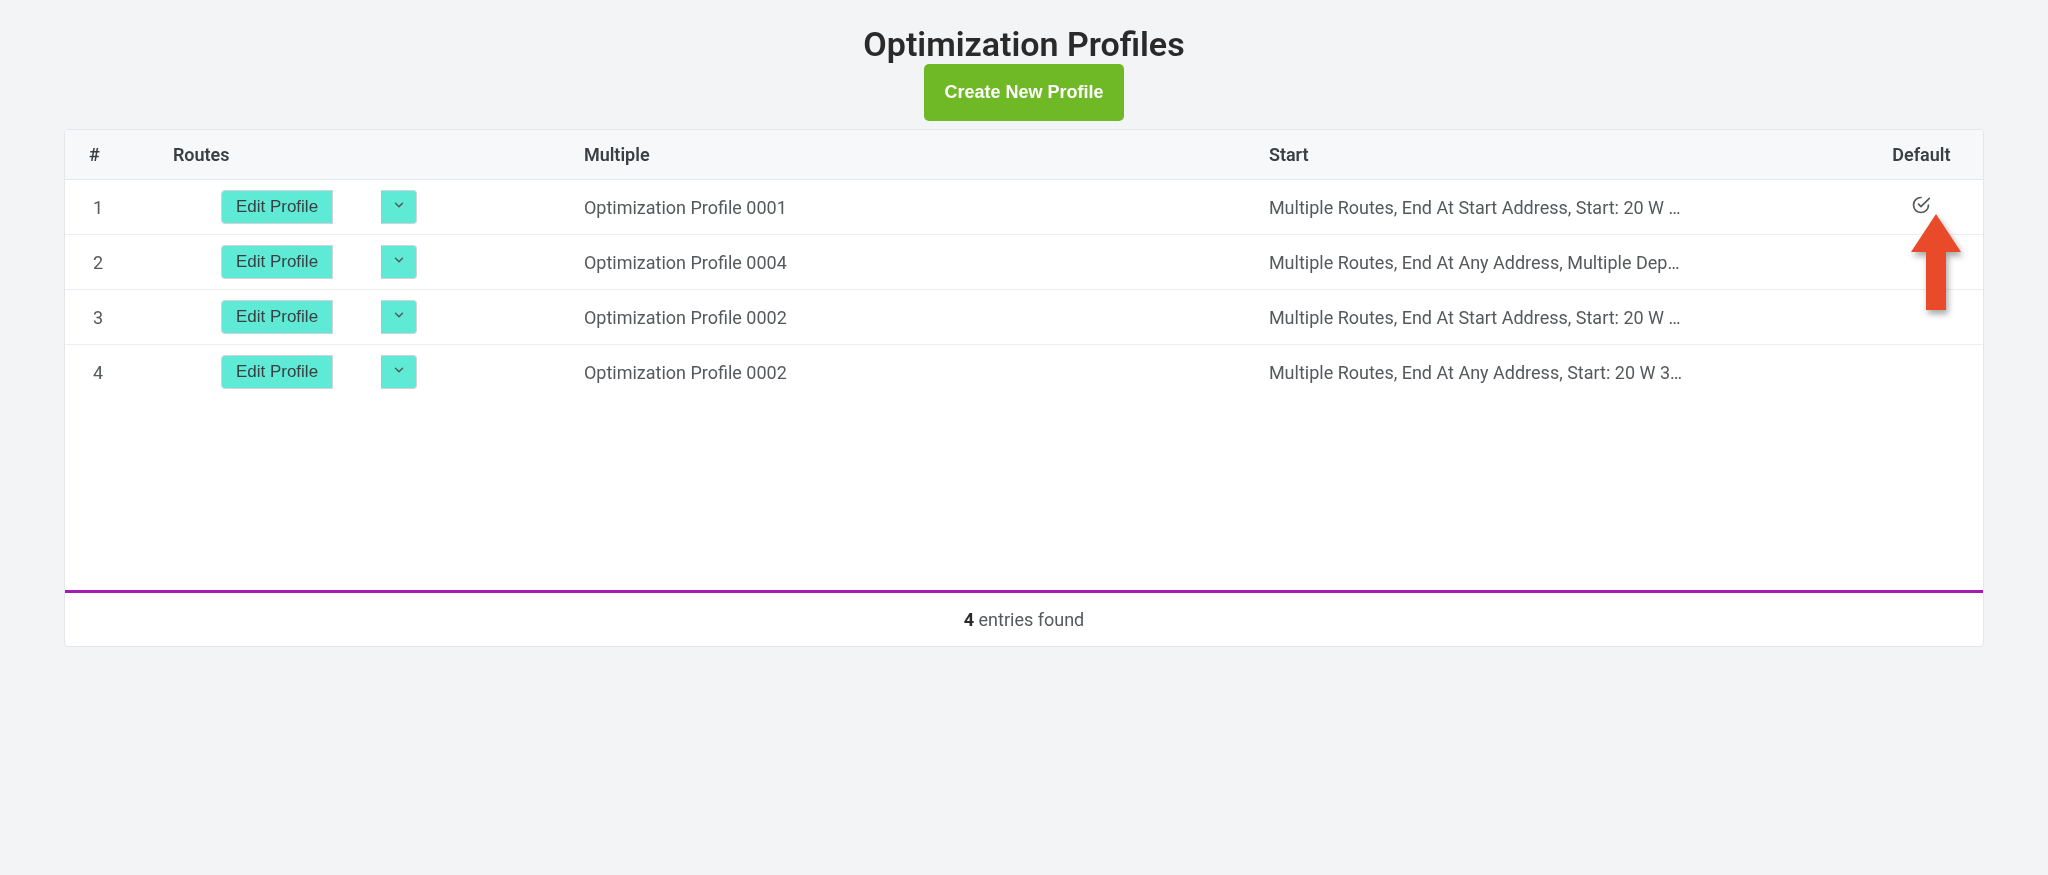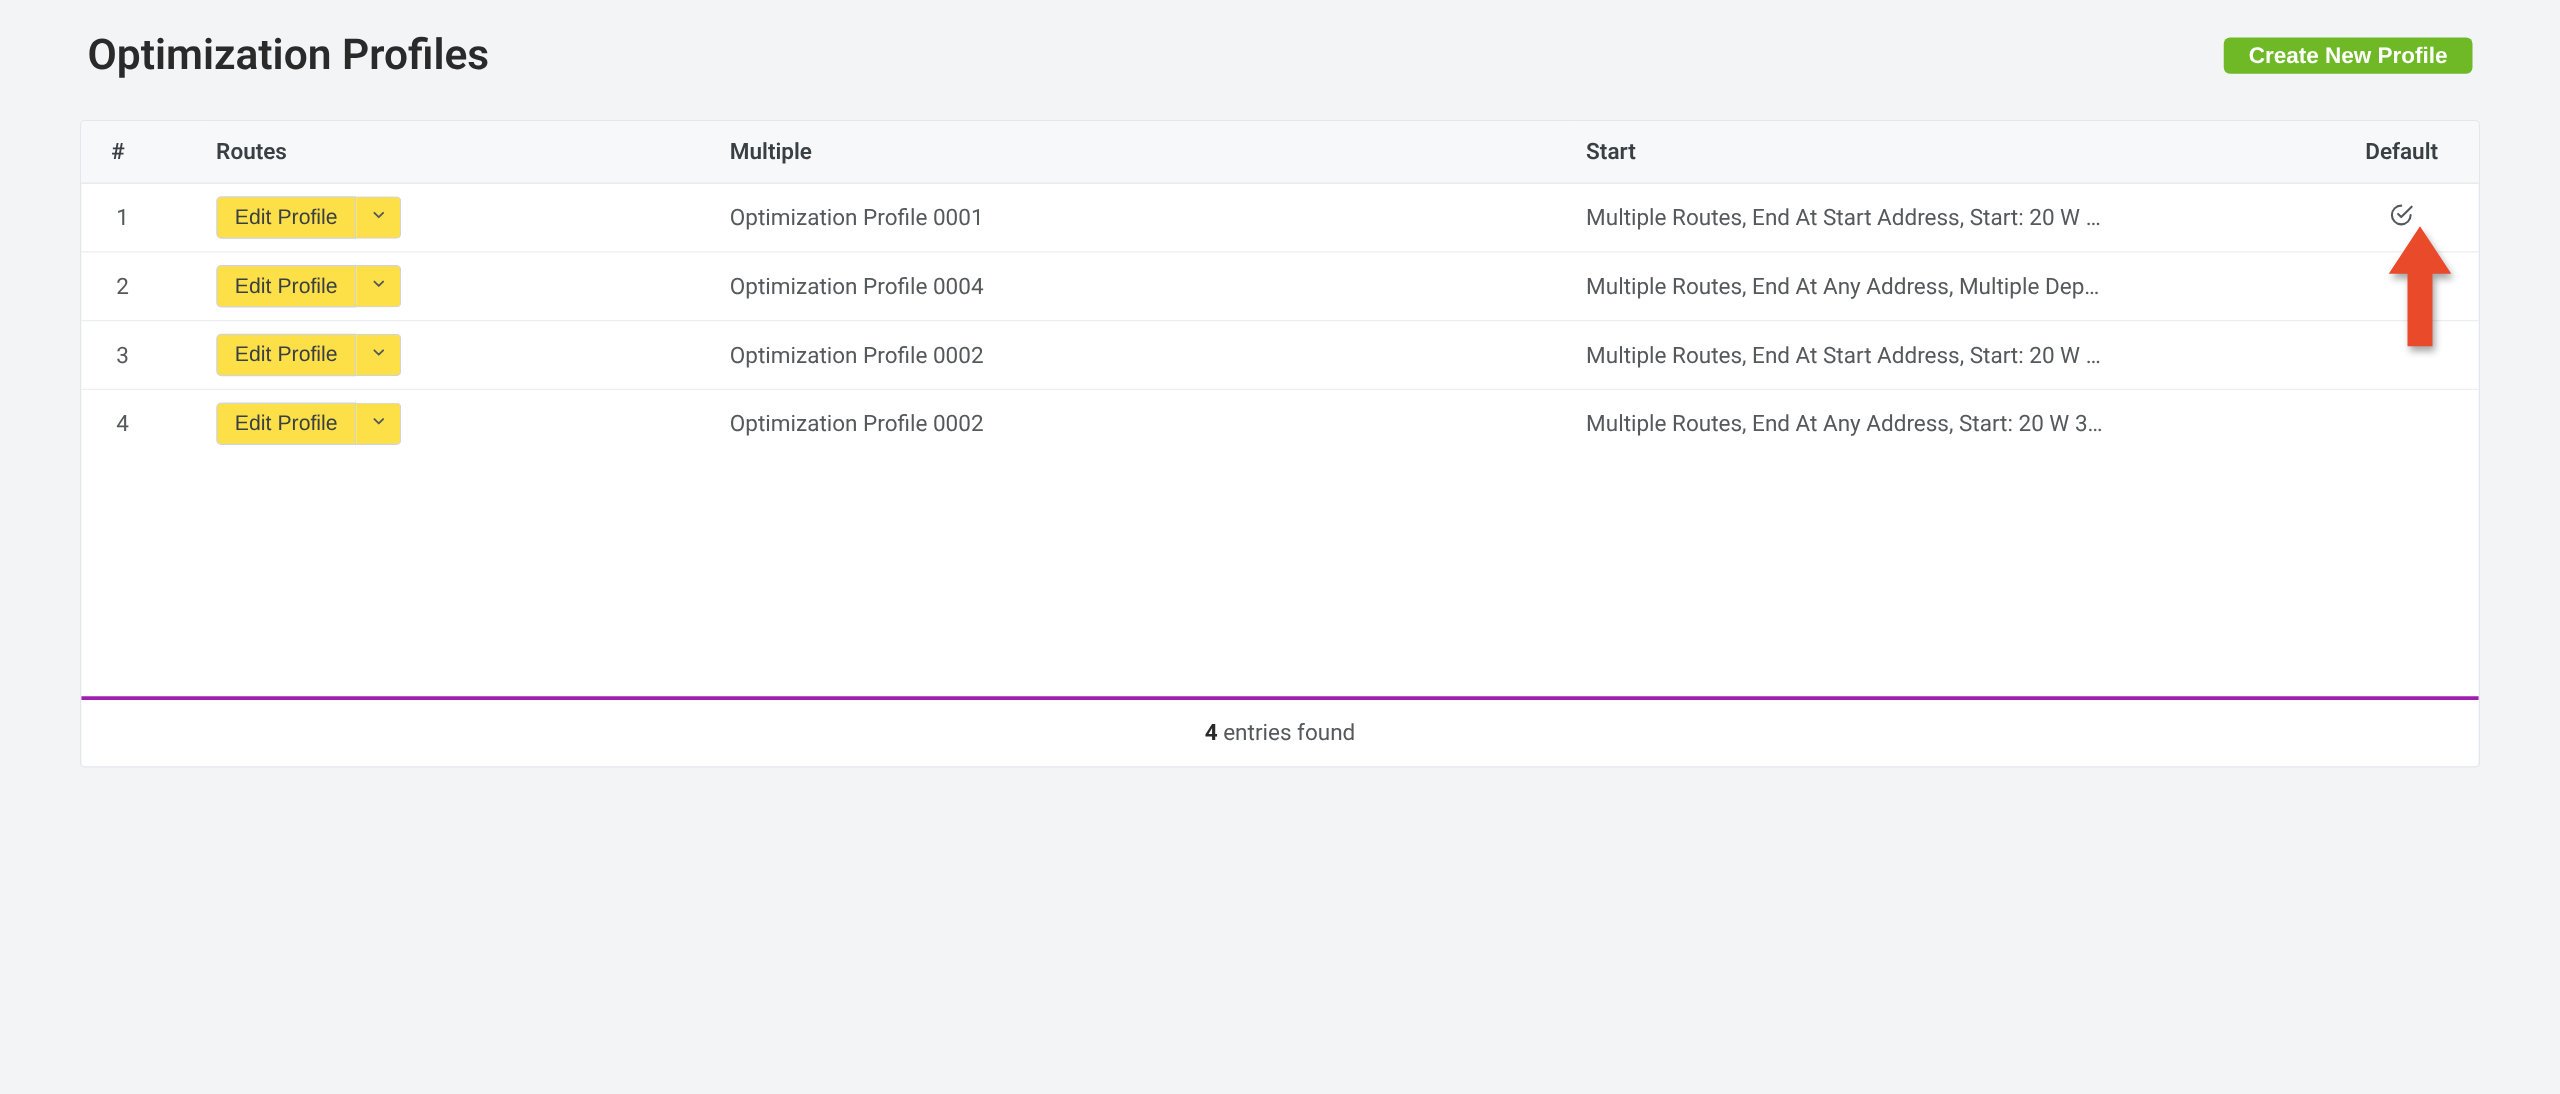--- a/index.html
+++ b/index.html
@@ -10,34 +10,35 @@
     color: #333;
     font-size: 18px;
   }
   .page {
     padding: 24px 64px 40px 64px;
   }
   .header-row {
     display: flex;
     align-items: center;
     justify-content: space-between;
-    margin-bottom: 32px;
+    margin-bottom: 8px;
     padding: 0 6px;
+    flex-direction: column;
   }
   .page-title {
     font-size: 34px;
     font-weight: 600;
     color: #2a2a2a;
   }
   .btn-create {
     background: #6fb926;
     color: #fff;
     border: none;
     border-radius: 5px;
-    padding: 4px 20px;
+    padding: 18px 20px;
     font-size: 18px;
     font-weight: 600;
     cursor: pointer;
   }
   .table-wrap {
     background: #fff;
     border: 1px solid #e3e6ea;
     border-radius: 4px;
     overflow: hidden;
     position: relative;
@@ -69,29 +70,30 @@
   .col-num   { width: 70px; text-align: left; padding-left: 24px; }
   .col-act   { width: 300px; }
   .col-prof  { width: 500px; }
   .col-info  { width: 440px; }
   .col-def   { width: 90px; text-align: center; }
   td.col-def { text-align: center; }
   tbody td.col-num { padding-left: 28px; }
 
   .btn-group { display: inline-flex; }
   .btn-edit, .btn-caret {
-    background: #fde047;
+    background: #5eead4;
     border: 1px solid #d0d4d9;
     color: #3a3f44;
     font-size: 17px;
     padding: 6px 14px;
     cursor: pointer;
     display: inline-flex;
     align-items: center;
     justify-content: center;
+    margin-left: 48px;
   }
   .btn-edit { border-radius: 4px 0 0 4px; font-weight: 500; }
   .btn-caret { border-left: none; border-radius: 0 4px 4px 0; width: 36px; }
   .btn-caret svg { width: 14px; height: 14px; stroke: #55595c; }
 
   .check-icon svg { width: 20px; height: 20px; stroke: #55595c; }
 
   .table-body-area {
     min-height: 460px;
   }

